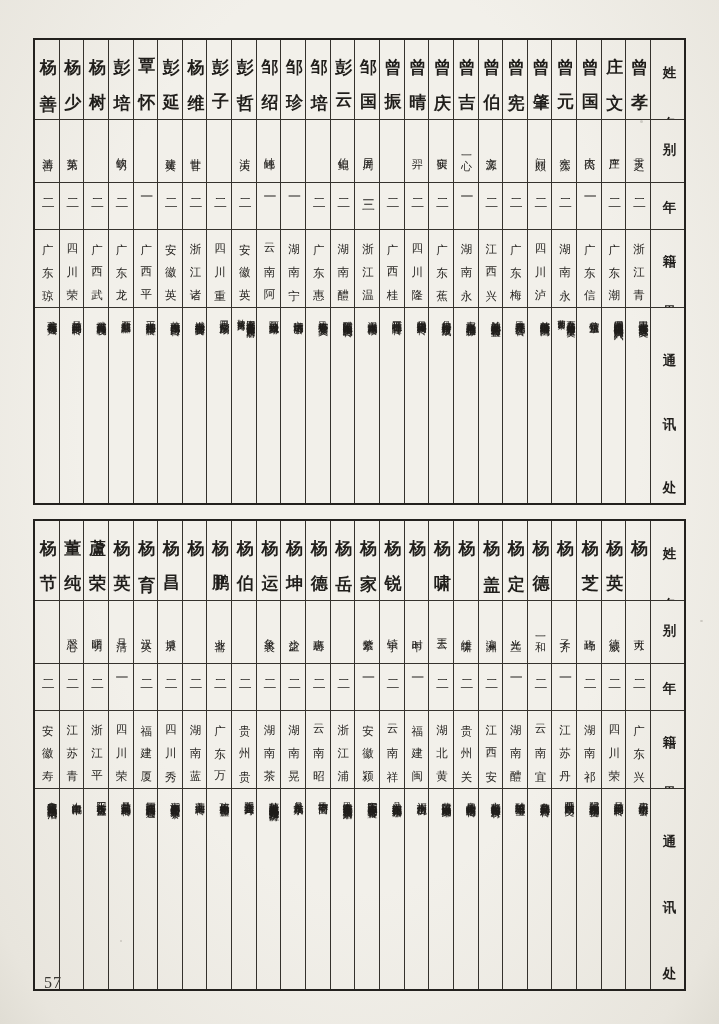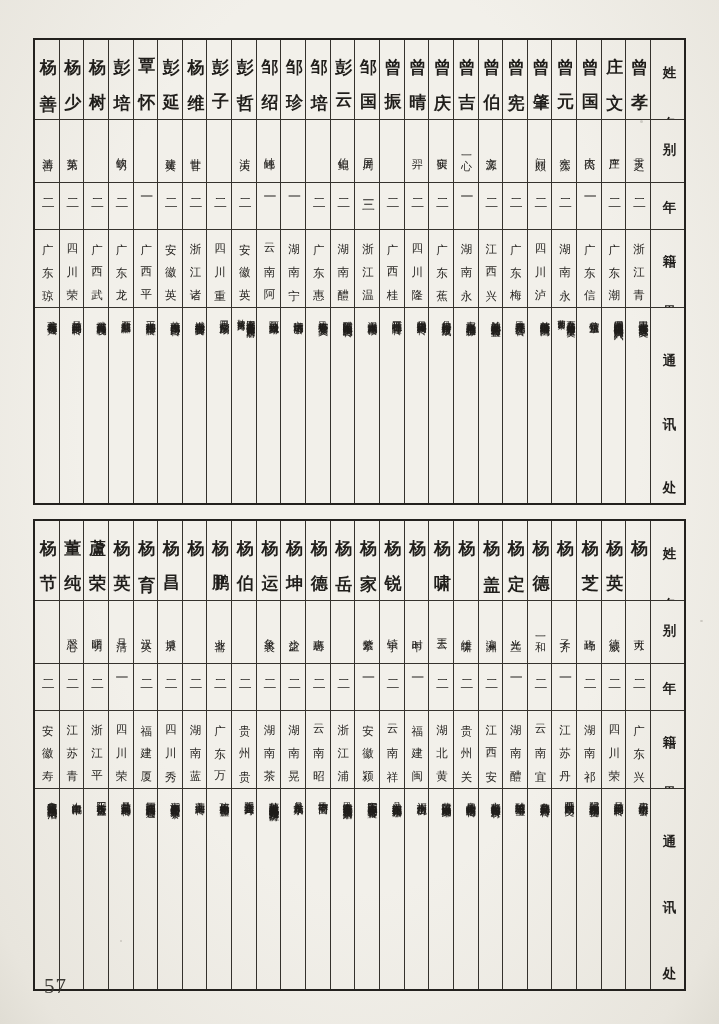--- a/index.html
+++ b/index.html
@@ -63,21 +63,21 @@
   
   .hcell { font-size:13.5px; font-weight:bold; line-height:30px; }
   .hc-name   { padding:14px 0; }
   .hc-zi     { padding:11px 0; }
   .hc-age    { padding:6px 0; }
   .hc-native { padding:13px 0; }
   .hc-addr   { padding:34px 0; }
 
   .page-number {
     position:absolute; left:44px; top:974px;
-    font-size:21px; letter-spacing:1px; color:#3a3833;
+    font-size:16px; letter-spacing:1px; color:#3a3833;
   }
   
   .speck { position:absolute; background:#8a867d; border-radius:50%; opacity:.35; }
 </style>
 </head>
 <body>
 
 <div class="page">
 
   <div class="dtable" id="table-top">

